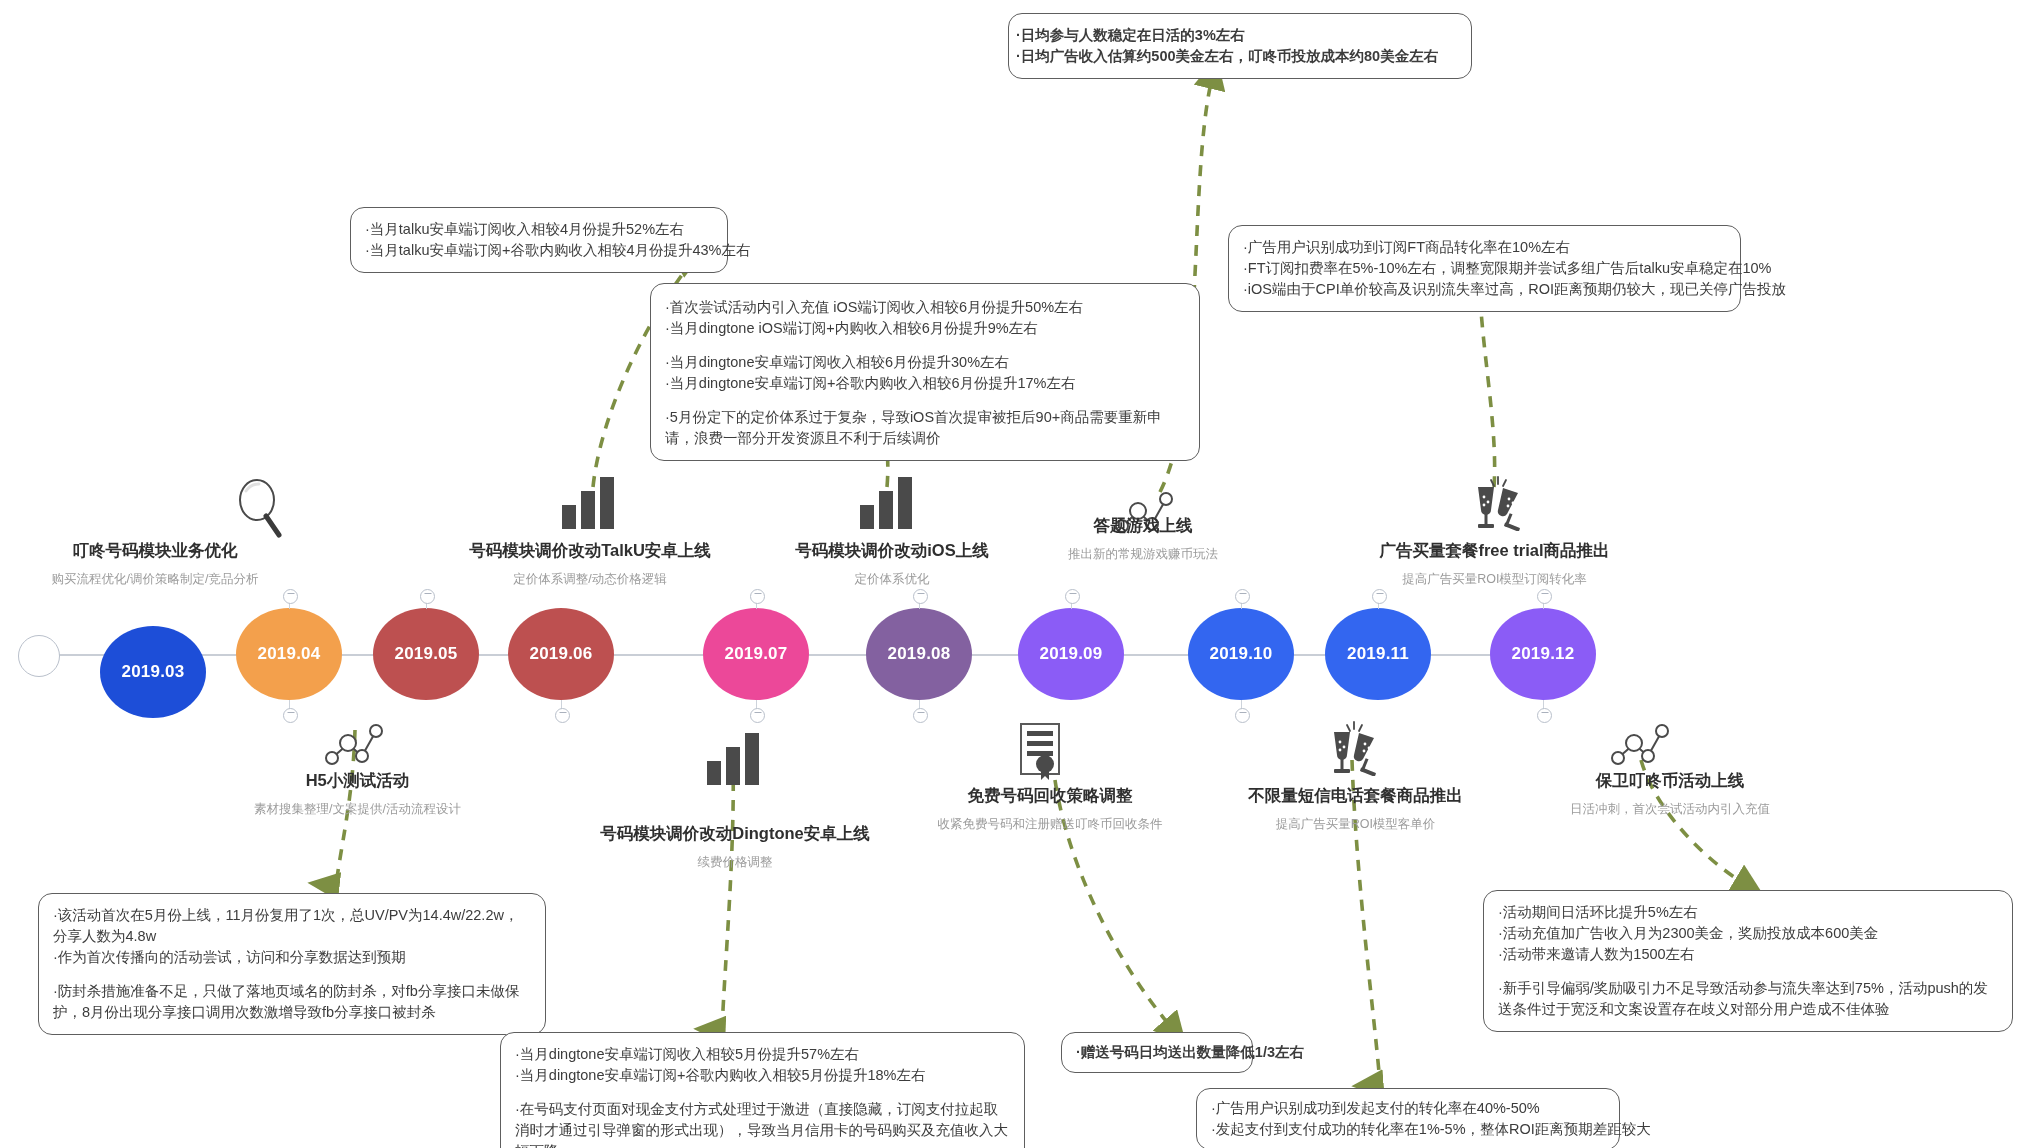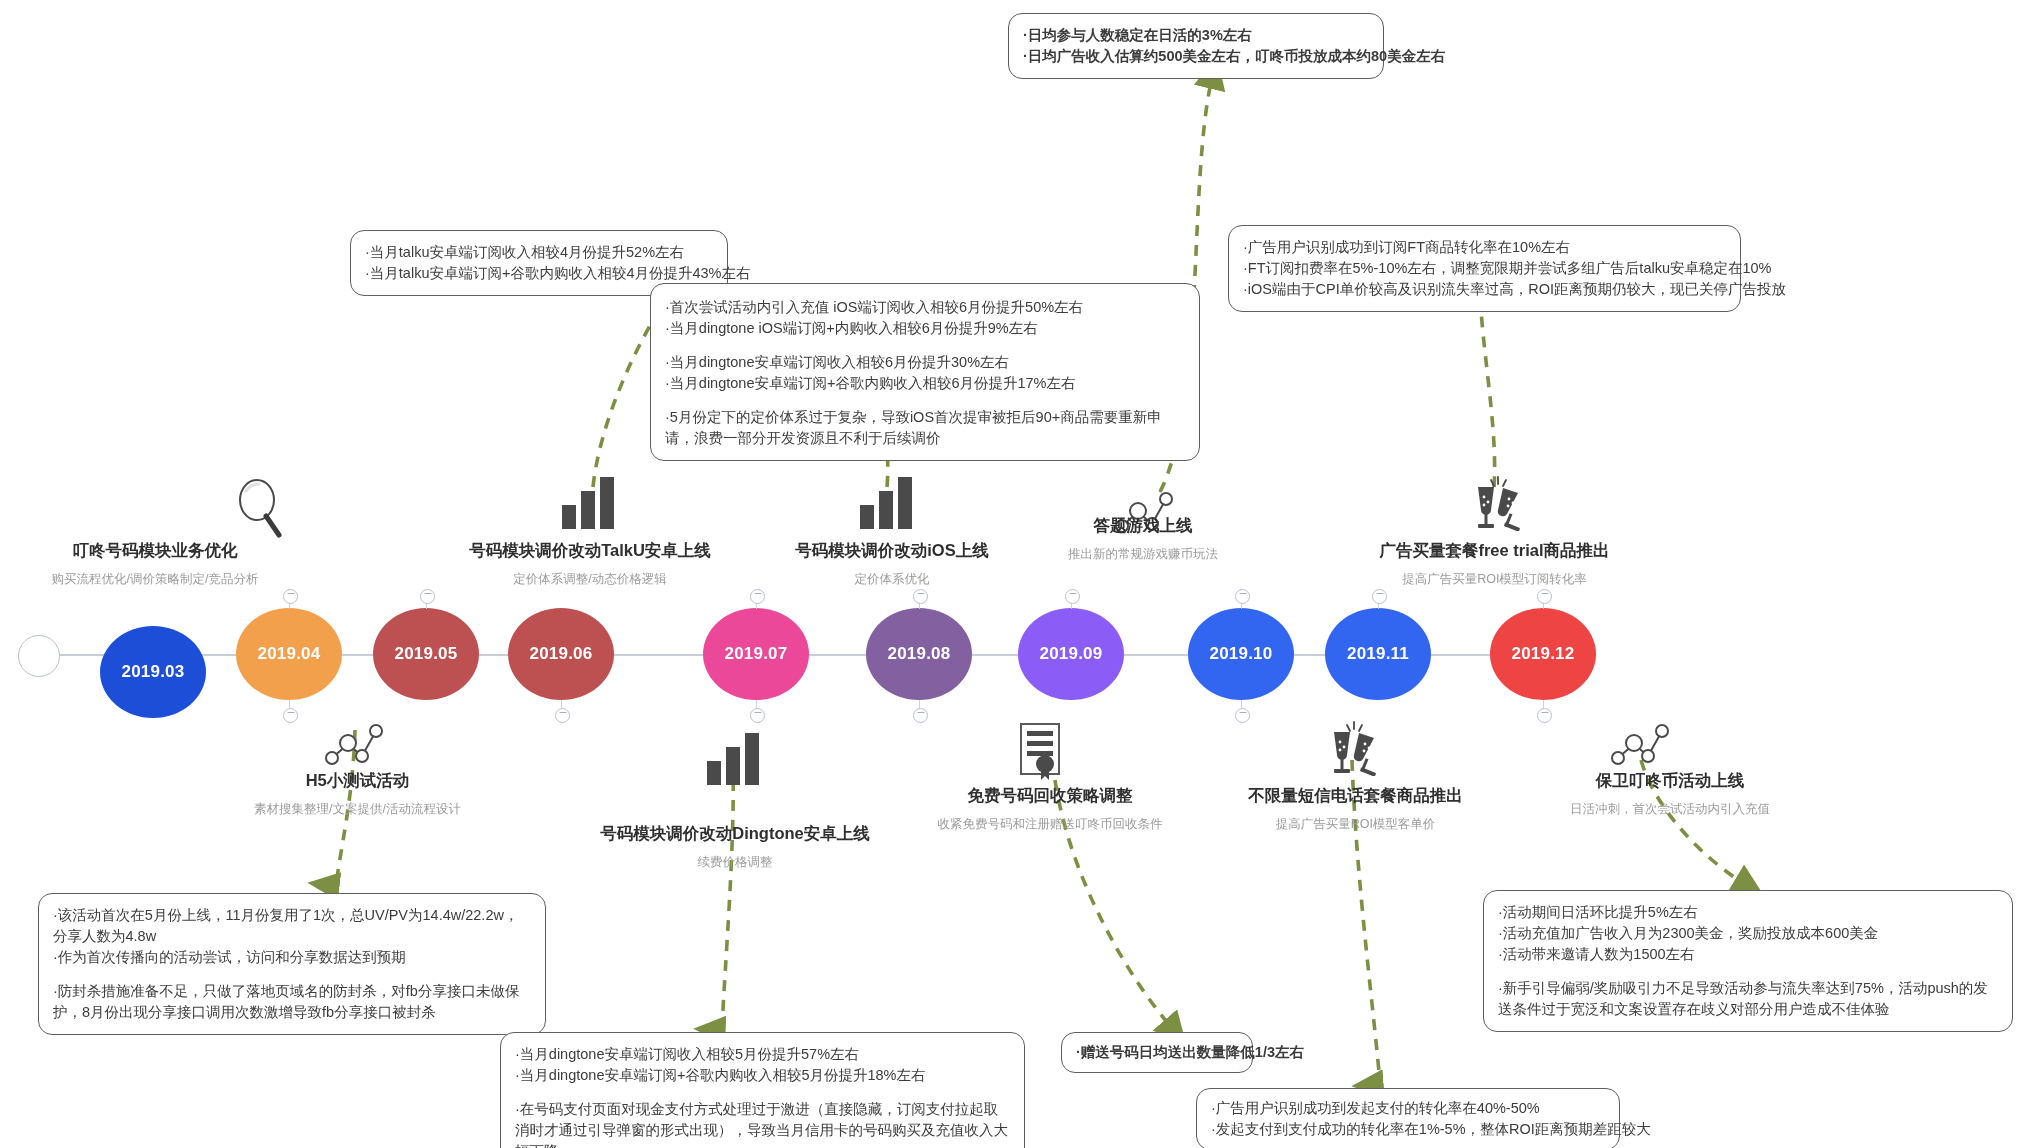--- a/index.html
+++ b/index.html
@@ -67,26 +67,26 @@
       <path d="M733,760 C735,850 725,960 722,1030" marker-end="url(#ar-dn)"></path>
 
       <path d="M1055,780 C1070,880 1130,980 1172,1028" marker-end="url(#ar-auto)"></path>
 
       <path d="M1352,760 C1356,880 1375,1020 1380,1084" marker-end="url(#ar-dn)"></path>
 
       <path d="M1641,760 C1655,810 1705,860 1745,884" marker-end="url(#ar-auto)"></path>
     </g>
   </svg>
 
-  <div class="callout" style="left:1008px;top:13px;width:376px;">
+  <div class="callout" style="left:1008px;top:13px;width:464px;padding-left:7px;">
     <div class="ln" style="font-weight:bold;">·日均参与人数稳定在日活的3%左右</div>
     <div class="ln" style="font-weight:bold;">·日均广告收入估算约500美金左右，叮咚币投放成本约80美金左右</div>
   </div>
 
-  <div class="callout" style="left:350px;top:207px;width:378px;margin-top:23px;">
+  <div class="callout" style="left:350px;top:207px;width:378px;">
     <div class="ln">·当月talku安卓端订阅收入相较4月份提升52%左右</div>
     <div class="ln">·当月talku安卓端订阅+谷歌内购收入相较4月份提升43%左右</div>
   </div>
 
   <div class="callout" style="left:650px;top:283px;width:550px;padding-top:13px;">
     <div class="ln">·首次尝试活动内引入充值 iOS端订阅收入相较6月份提升50%左右</div>
     <div class="ln">·当月dingtone iOS端订阅+内购收入相较6月份提升9%左右</div>
     <div class="gap"></div>
     <div class="ln">·当月dingtone安卓端订阅收入相较6月份提升30%左右</div>
     <div class="ln">·当月dingtone安卓端订阅+谷歌内购收入相较6月份提升17%左右</div>
@@ -232,21 +232,21 @@
   </div>
   <div class="node" style="left:1018px;top:608px;width:106px;height:92px;background:#8b5cf6;">
     <span>2019.09</span>
   </div>
   <div class="node" style="left:1188px;top:608px;width:106px;height:92px;background:#3366f0;">
     <span>2019.10</span>
   </div>
   <div class="node" style="left:1325px;top:608px;width:106px;height:92px;background:#3366f0;">
     <span>2019.11</span>
   </div>
-  <div class="node" style="left:1490px;top:608px;width:106px;height:92px;background:#ef4444;">
+  <div class="node" style="left:1490px;top:608px;width:106px;height:92px;background:#8b5cf6;">
     <span>2019.12</span>
   </div>
 
   <div class="knobstem" style="left:289px;top:597px;height:12px;"></div>
   <div class="knob" style="left:283px;top:589px;"></div>
   <div class="knobstem" style="left:426px;top:597px;height:12px;"></div>
   <div class="knob" style="left:420px;top:589px;"></div>
   <div class="knobstem" style="left:756px;top:597px;height:12px;"></div>
   <div class="knob" style="left:750px;top:589px;"></div>
   <div class="knobstem" style="left:919px;top:597px;height:12px;"></div>

